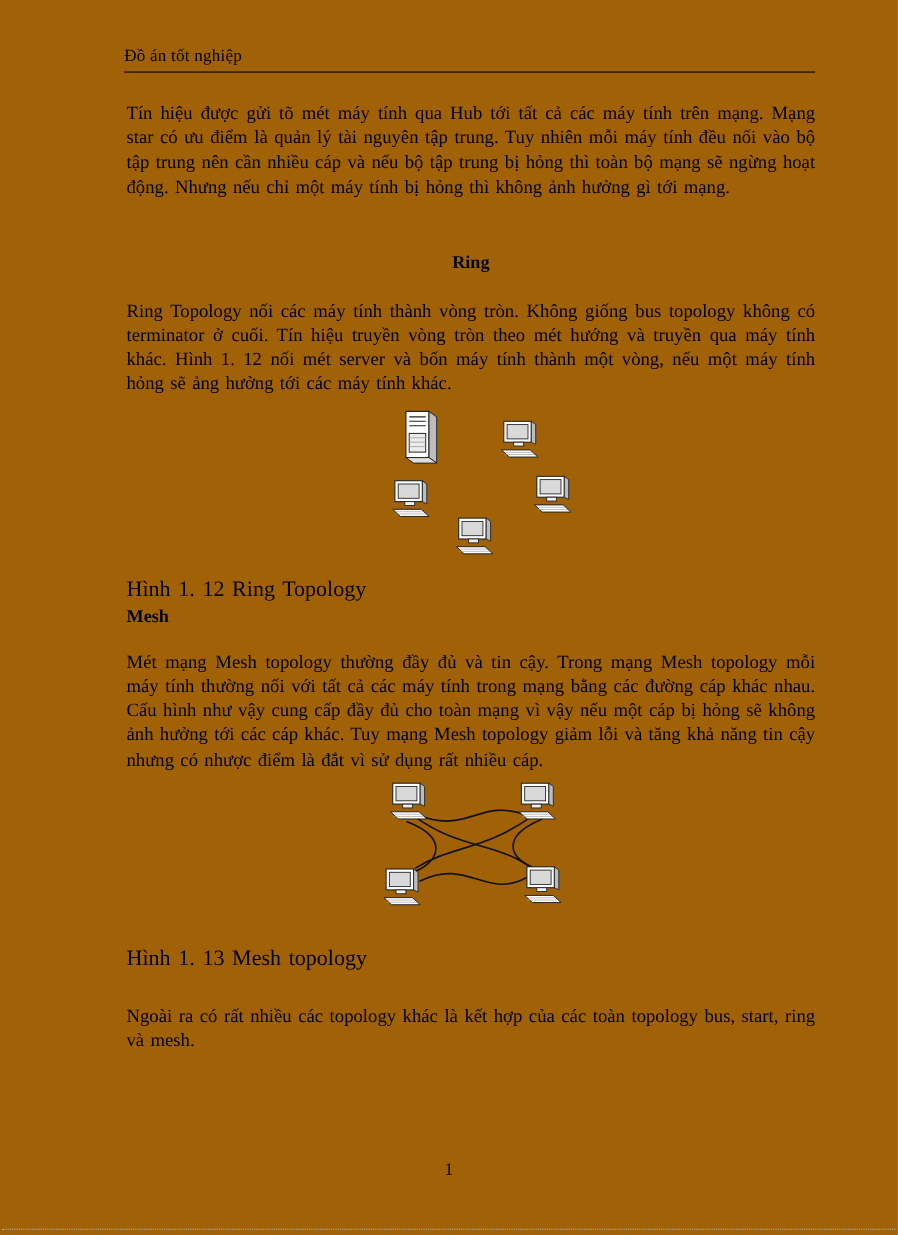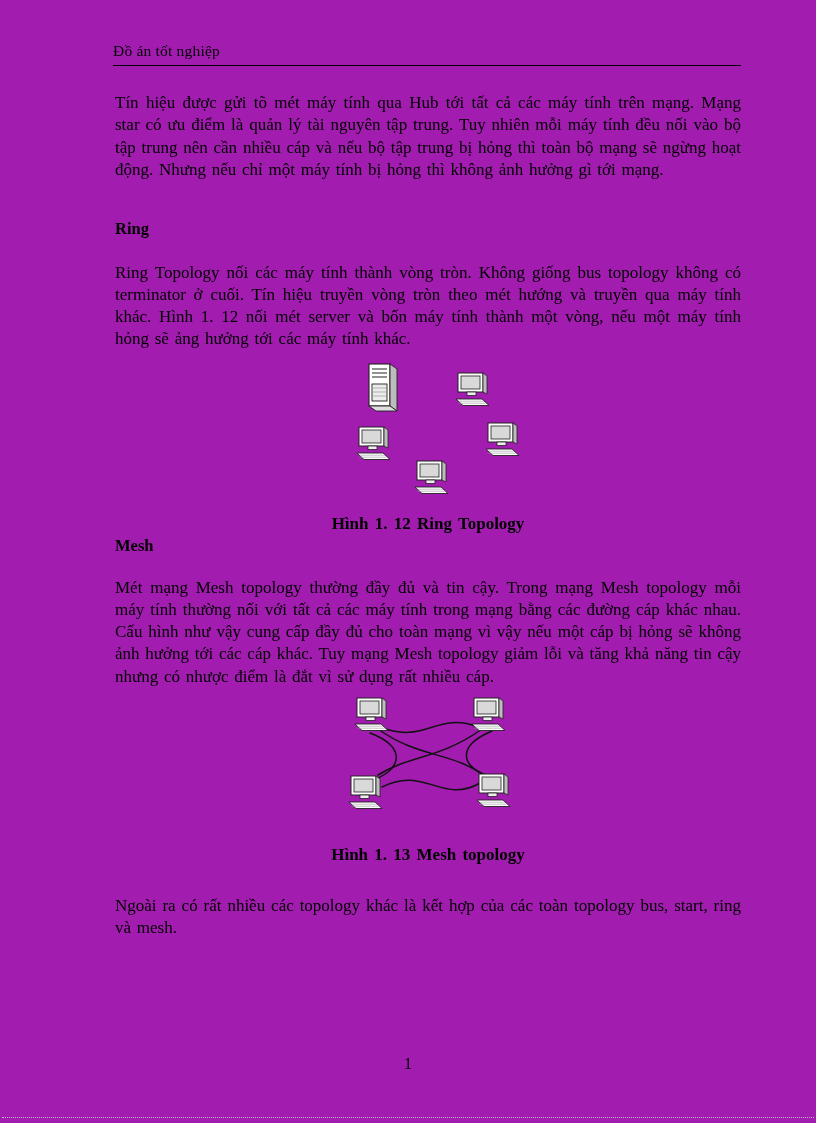--- a/index.html
+++ b/index.html
@@ -2,21 +2,21 @@
 <html><head>
 <meta charset="utf-8">
 <style>
   * { margin: 0; padding: 0; box-sizing: border-box; }
   html, body { background: #888; }
   .page {
     position: relative;
     width: 816px;
     height: 1123px;
     margin: 0 auto;
-    background: #a21caf;
+    background: #a16207;
     font-family: "Liberation Serif", serif;
     color: #000;
     overflow: hidden;
   }
   .doc-header {
     position: absolute;
     top: 42px;
     left: 113px;
     width: 628px;
     font-size: 15.5px;
@@ -33,33 +33,32 @@
     line-height: 1.31;
     text-align: justify;
   }
   .body-text { word-spacing: 1.5px; }
   .para-intro   { margin-top: 8px; }
   .section-heading {
     font-size: 16.5px;
     font-weight: bold;
     text-align: left;
   }
-  .heading-ring { margin-top: 37px; }
+  .heading-ring { margin-top: 47px; text-align: center; }
   .para-ring    { margin-top: 22px; }
   .figure {
     position: relative;
     width: 626px;
   }
   .figure-ring { margin-top: 11px; height: 138px; }
   .figure-mesh { margin-top: 9px;  height: 127px; }
   .figure-caption {
-    text-align: center;
-    font-size: 17px;
+    text-align: left;
+    font-size: 20px;
     word-spacing: 2px;
-    font-weight: bold;
   }
   .caption-ring { margin-top: 13px; }
   .caption-mesh { margin-top: 20px; }
   .heading-mesh { margin-top: 0; }
   .para-mesh    { margin-top: 20px; }
   .para-closing { margin-top: 29px; }
   .node { position: absolute; }
   .mesh-cables { position: absolute; left: 225px; top: 0; }
   .page-number {
     position: absolute;

